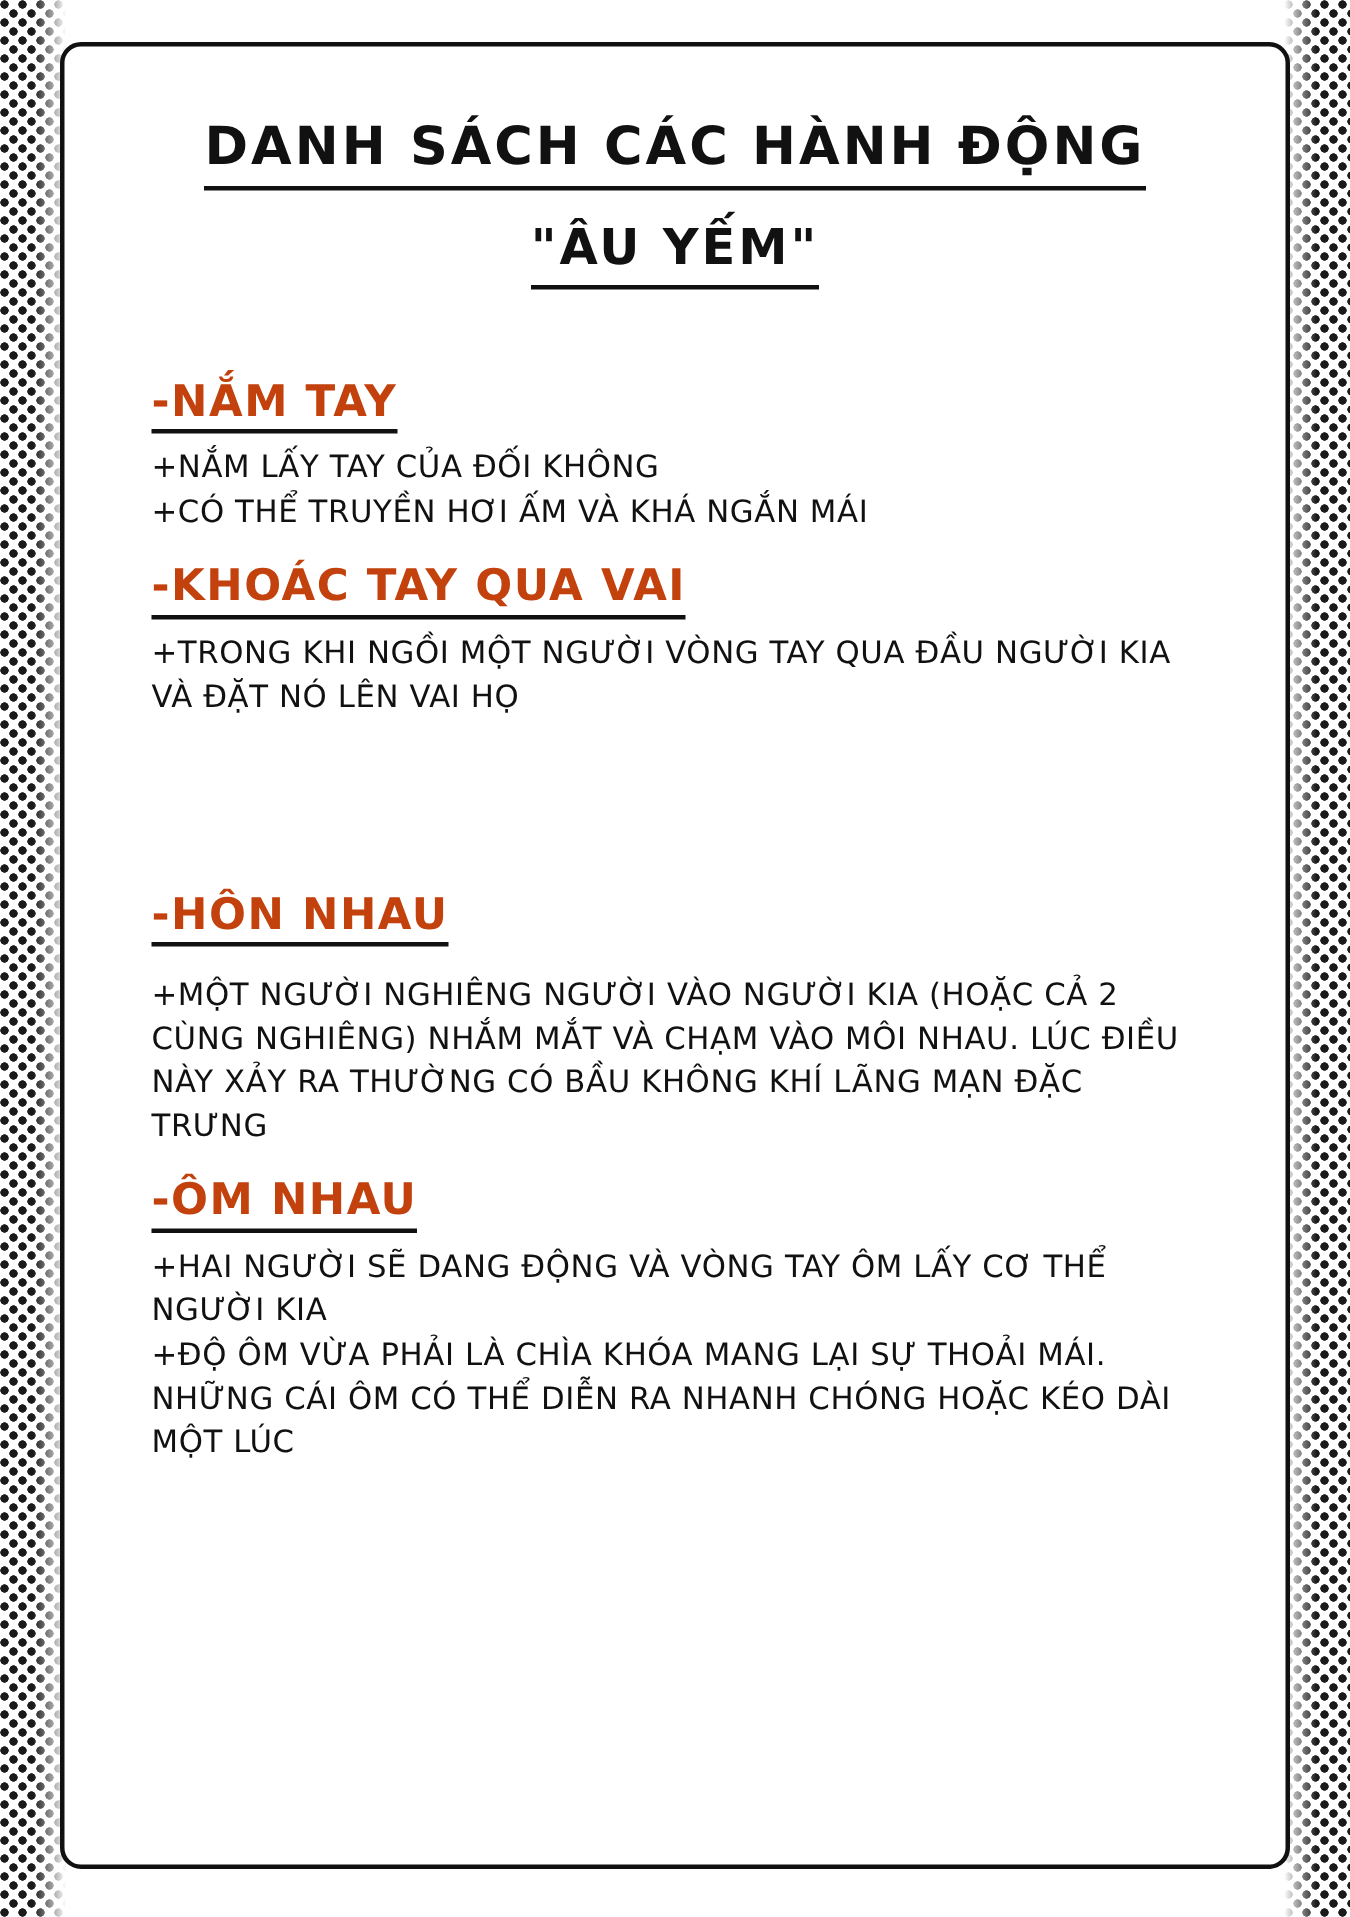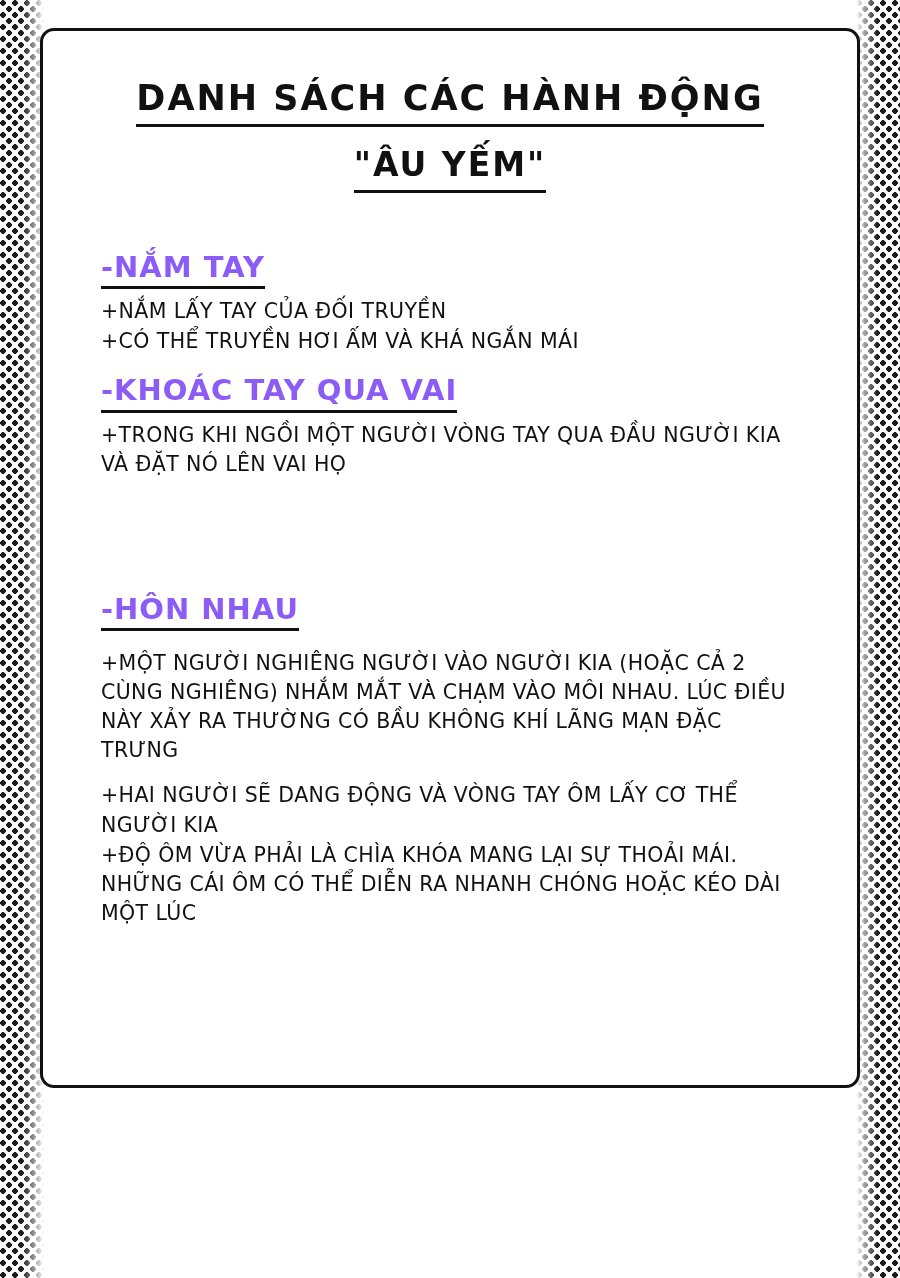--- a/index.html
+++ b/index.html
@@ -45,21 +45,21 @@
     background: #ffffff;
   }
   .halftone.left::after  { right: 0; background: linear-gradient(to left,  #ffffff 0%, rgba(255,255,255,0.0) 100%); }
   .halftone.right::after { left: 0;  background: linear-gradient(to right, #ffffff 0%, rgba(255,255,255,0.0) 100%); }
 
   .sheet {
     position: absolute;
     left: 40px;
     top: 28px;
     width: 820px;
-    height: 1060px;
+    height: 1218px;
     background: #ffffff;
     border: 3px solid #111111;
     border-radius: 14px;
     box-sizing: border-box;
     overflow: hidden;
   }
 
   .inner {
     padding: 44px 58px 30px 58px;
     box-sizing: border-box;
@@ -88,21 +88,21 @@
 
   
   .section {
     margin-bottom: 6px;
   }
   .section-head {
     display: inline-block;
     font-weight: bold;
     font-size: 29px;
     letter-spacing: 1px;
-    color: #8b5cf6;
+    color: #c2410c;
     border-bottom: 3px solid #111;
     padding-bottom: 1px;
     margin: 0 0 8px 0;
     line-height: 1.25;
     text-align: center;
   }
   .bullets {
     margin: 0 0 0 0;
     padding: 0;
     list-style: none;
@@ -133,21 +133,21 @@
 
       <div class="title-block">
         <div class="title-line">DANH SÁCH CÁC HÀNH ĐỘNG</div>
         <br>
         <div class="title-line second">"ÂU YẾM"</div>
       </div>
 
       <div class="section">
         <div class="section-head">-NẮM TAY</div>
         <ul class="bullets">
-          <li>+NẮM LẤY TAY CỦA ĐỐI TRUYỀN</li>
+          <li>+NẮM LẤY TAY CỦA ĐỐI KHÔNG</li>
           <li>+CÓ THỂ TRUYỀN HƠI ẤM VÀ KHÁ NGẮN MÁI</li>
         </ul>
       </div>
 
       <div class="gap-sm"></div>
 
       <div class="section">
         <div class="section-head">-KHOÁC TAY QUA VAI</div>
         <ul class="bullets">
           <li>+TRONG KHI NGỒI MỘT NGƯỜI VÒNG TAY QUA ĐẦU NGƯỜI KIA VÀ ĐẶT NÓ LÊN VAI HỌ</li>
@@ -166,20 +166,21 @@
         <div class="section-head">-HÔN NHAU</div>
         <div class="gap-sm"></div>
         <ul class="bullets">
           <li>+MỘT NGƯỜI NGHIÊNG NGƯỜI VÀO NGƯỜI KIA (HOẶC CẢ 2 CÙNG NGHIÊNG) NHẮM MẮT VÀ CHẠM VÀO MÔI NHAU. LÚC ĐIỀU NÀY XẢY RA THƯỜNG CÓ BẦU KHÔNG KHÍ LÃNG MẠN ĐẶC TRƯNG</li>
         </ul>
       </div>
 
       <div class="gap-sm"></div>
 
       <div class="section">
+        <div class="section-head">-ÔM NHAU</div>
         <ul class="bullets">
           <li>+HAI NGƯỜI SẼ DANG ĐỘNG VÀ VÒNG TAY ÔM LẤY CƠ THỂ NGƯỜI KIA</li>
           <li>+ĐỘ ÔM VỪA PHẢI LÀ CHÌA KHÓA MANG LẠI SỰ THOẢI MÁI. NHỮNG CÁI ÔM CÓ THỂ DIỄN RA NHANH CHÓNG HOẶC KÉO DÀI MỘT LÚC</li>
         </ul>
       </div>
 
     </div>
   </div>
 </div>
 

